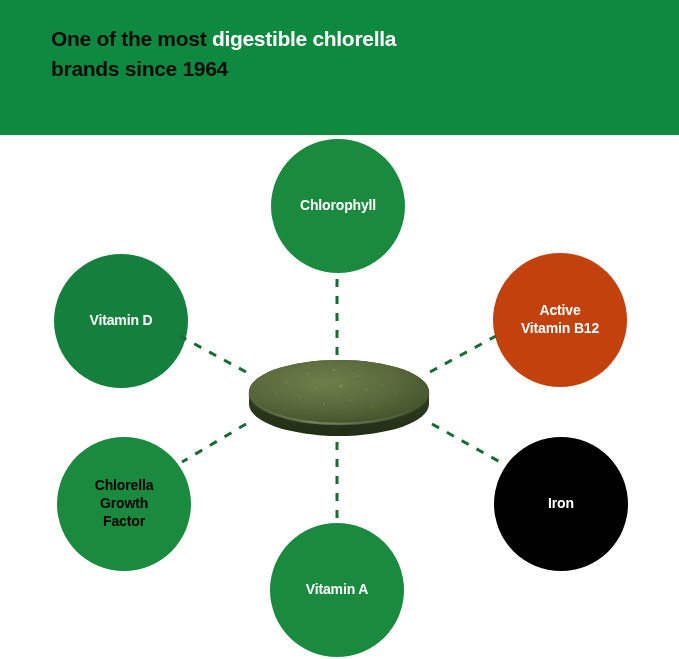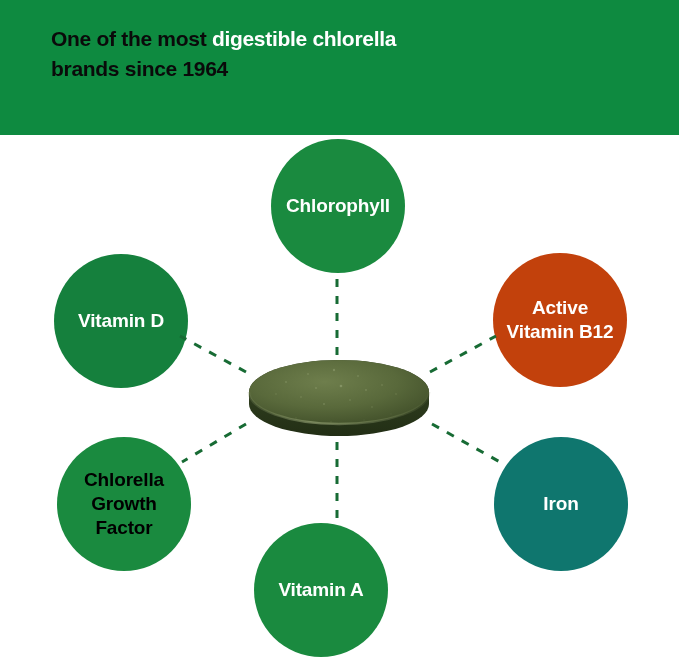--- a/index.html
+++ b/index.html
@@ -72,21 +72,21 @@
   .node-circle {
     position: absolute;
     border-radius: 50%;
     background: #1A8A3F;
     color: #ffffff;
     display: flex;
     align-items: center;
     justify-content: center;
     text-align: center;
     font-weight: bold;
-    font-size: 19px;
+    font-size: 14px;
     line-height: 1.28;
     letter-spacing: -0.15px;
     z-index: 5;
     box-sizing: border-box;
     padding: 4px;
   }
   .node-circle .node-label {
     display: block;
     width: 100%;
     white-space: pre-line;
@@ -131,25 +131,25 @@
 
     <div class="node-circle" id="node-chlorophyll" style="left: 271px; top: 139px; width: 134px; height: 134px; background: rgb(26, 138, 63); color: rgb(255, 255, 255);">
       <span class="node-label">Chlorophyll</span>
     </div>
 
     <div class="node-circle" id="node-active-vitamin-b12" style="left: 493px; top: 253px; width: 134px; height: 134px; background: #c2410c; color: rgb(255, 255, 255);">
       <span class="node-label">Active
 Vitamin B12</span>
     </div>
 
-    <div class="node-circle" id="node-iron" style="left: 494px; top: 437px; width: 134px; height: 134px; background: #0f766e; color: rgb(255, 255, 255);">
+    <div class="node-circle" id="node-iron" style="left: 494px; top: 437px; width: 134px; height: 134px; background: #000000; color: rgb(255, 255, 255);">
       <span class="node-label">Iron</span>
     </div>
 
-    <div class="node-circle" id="node-vitamin-a" style="left: 254px; top: 523px; width: 134px; height: 134px; background: rgb(26, 138, 63); color: rgb(255, 255, 255);">
+    <div class="node-circle" id="node-vitamin-a" style="left: 270px; top: 523px; width: 134px; height: 134px; background: rgb(26, 138, 63); color: rgb(255, 255, 255);">
       <span class="node-label">Vitamin A</span>
     </div>
 
     <div class="node-circle" id="node-chlorella-growth-factor" style="left: 57px; top: 437px; width: 134px; height: 134px; background: rgb(26, 138, 63); color: #000000;">
       <span class="node-label">Chlorella
 Growth
 Factor</span>
     </div>
 
     <div class="node-circle" id="node-vitamin-d" style="left: 54px; top: 254px; width: 134px; height: 134px; background: #15803d; color: rgb(255, 255, 255);">

